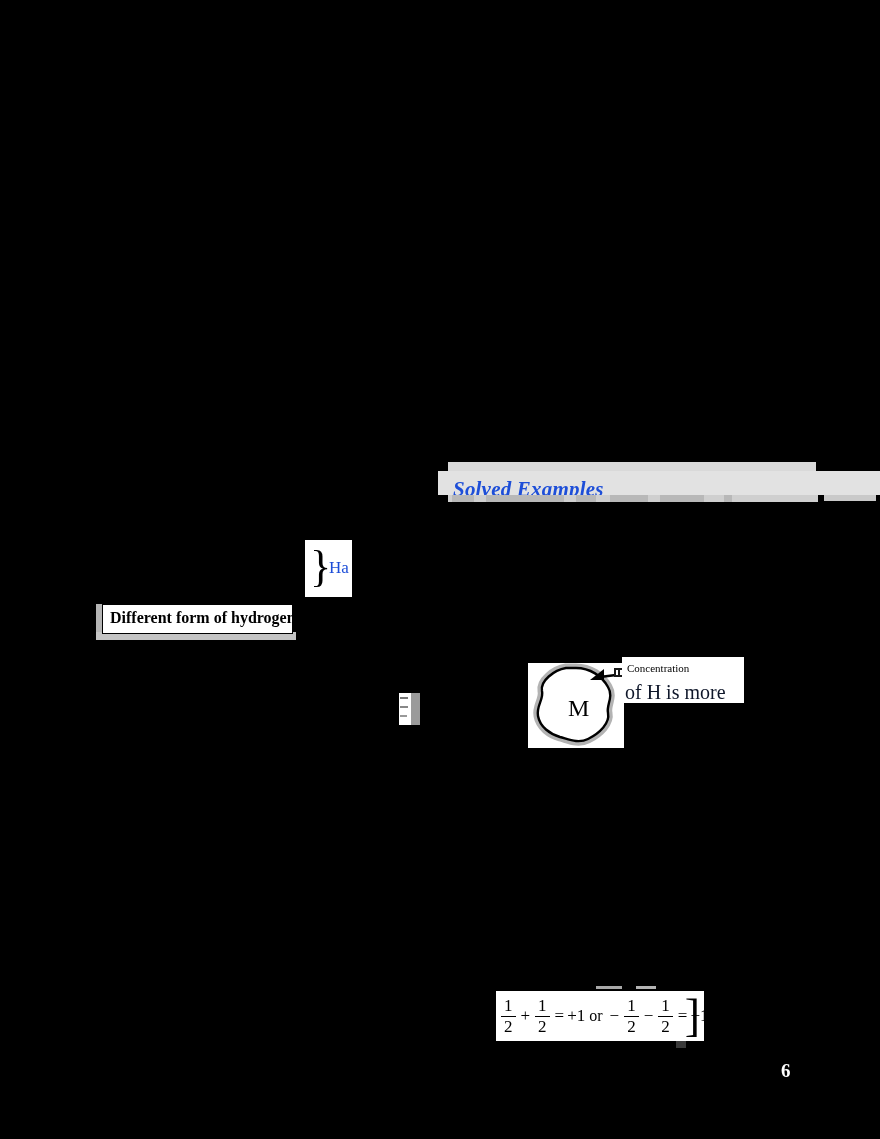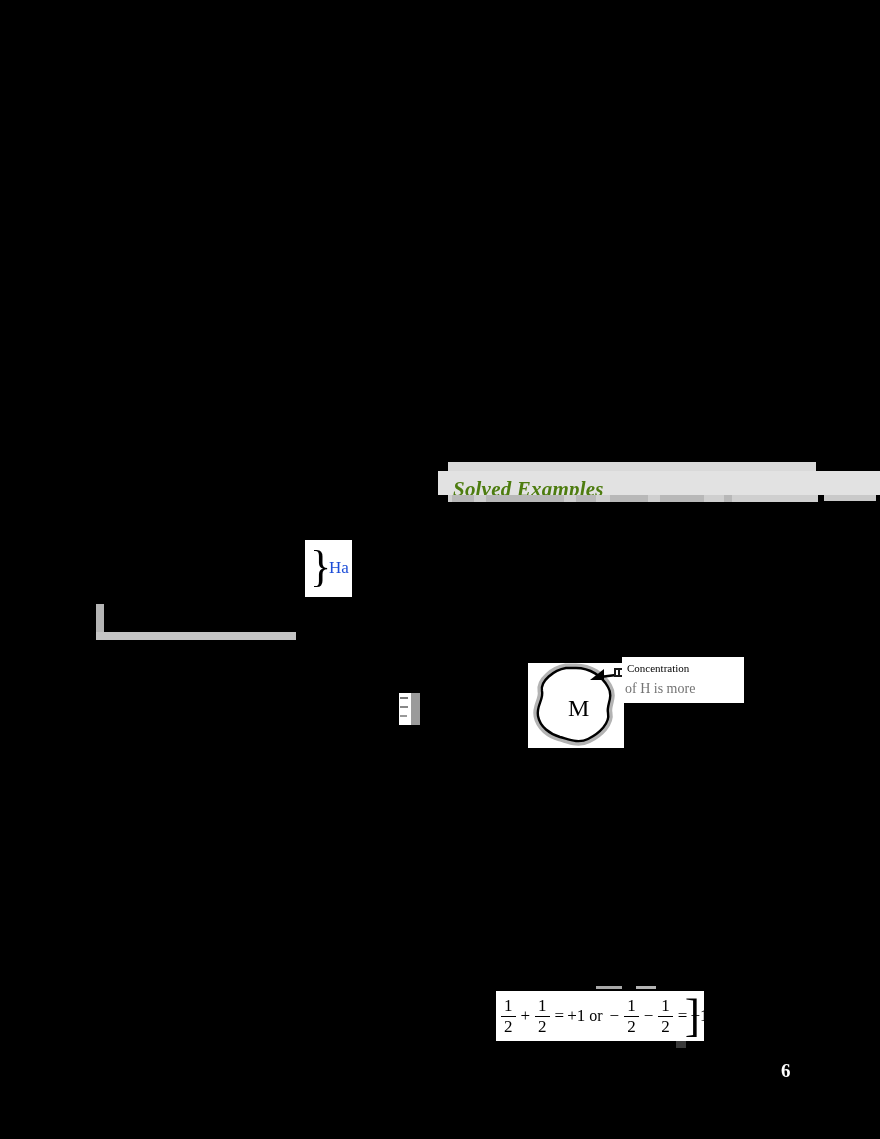--- a/index.html
+++ b/index.html
@@ -40,21 +40,21 @@
     height: 24px;
     background: #e2e2e2;
   }
   .band-title {
     position: absolute;
     left: 15px;
     top: 6px;
     font-size: 21px;
     font-weight: bold;
     font-style: italic;
-    color: #4d7c0f;
+    color: #1d4ed8;
     letter-spacing: 0.2px;
     white-space: nowrap;
   }
   .band-bottom-strip {
     position: absolute;
     left: 10px;
     top: 33px;
     width: 370px;
     height: 7px;
     background: #cfcfcf;
@@ -239,22 +239,22 @@
     top: 5px;
     font-size: 11px;
     color: #000000;
     white-space: nowrap;
     text-align: right;
   }
   .callout-l2 {
     position: absolute;
     left: 3px;
     top: 24px;
-    font-size: 14px;
-    color: #737373;
+    font-size: 20px;
+    color: #0f172a;
     white-space: nowrap;
   }
   .arrow-svg {
     position: absolute;
     left: 588px;
     top: 663px;
   }
 
   
   .eq-box {
@@ -361,20 +361,23 @@
   </div>
 
   <div class="ha-box">
     <div class="ha-brace">}</div>
     <div class="ha-text">Ha</div>
   </div>
 
   <div class="dfh-wrap">
     <div class="dfh-shadow-left"></div>
     <div class="dfh-shadow-bottom"></div>
+    <div class="dfh-box">
+      <div class="dfh-label">Different form of hydrogen</div>
+    </div>
   </div>
 
   <div class="sliver">
     <div class="sliver-mark"></div>
     <div class="sliver-mark2"></div>
     <div class="sliver-mark3"></div>
   </div>
   <div class="sliver-gray"></div>
 
   <div class="blob-box">

